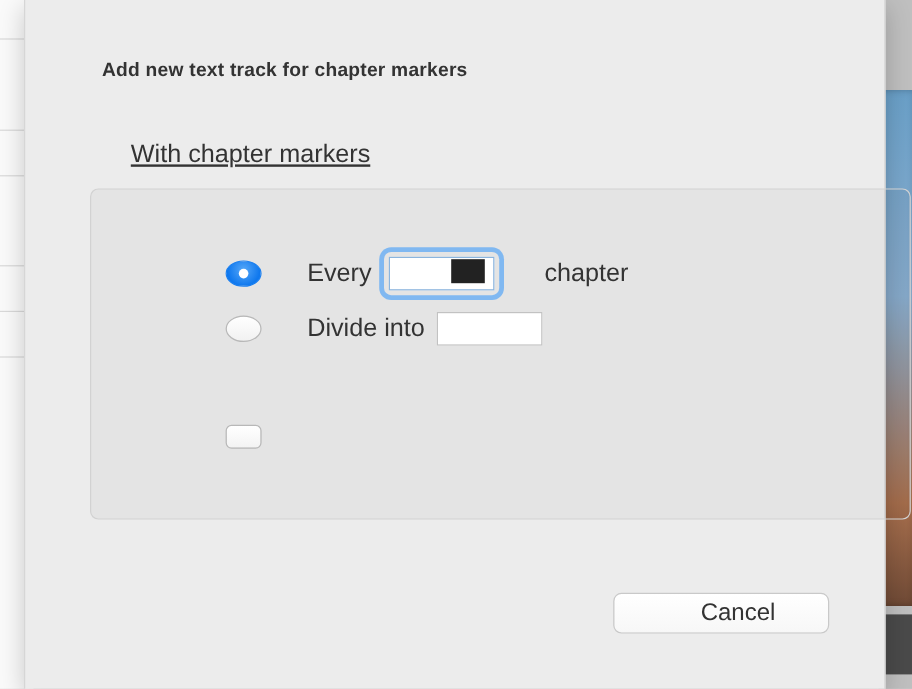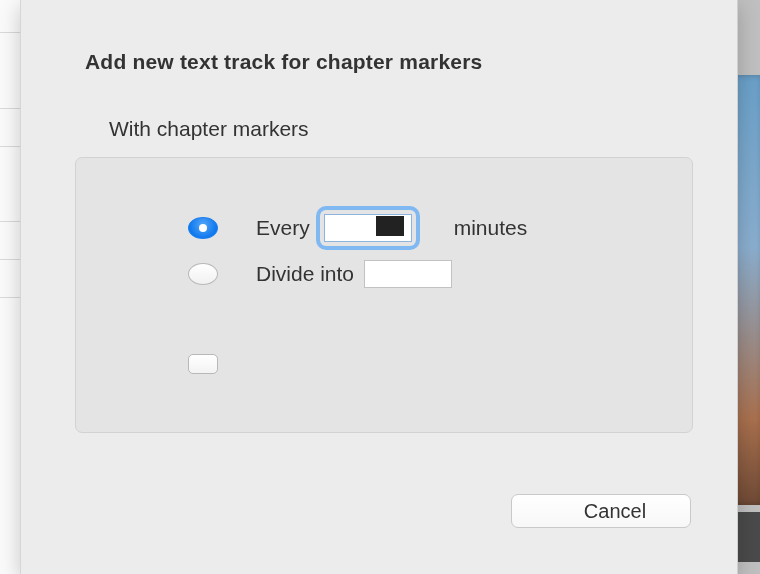--- a/index.html
+++ b/index.html
@@ -61,38 +61,39 @@
     background: #ececec;
     border-left: 1px solid #d6d6d6;
     border-right: 1px solid #cfcfcf;
     box-shadow: 0 6px 20px rgba(0,0,0,0.2);
   }
 
   .sheet h1 {
     position: absolute;
     top: 50px; left: 36px;
     margin: 0;
-    font-size: 21px;
+    font-size: 16px;
     font-weight: 700;
     color: #333;
     letter-spacing: 0.2px;
   }
 
   .section-label {
     position: absolute;
     top: 117px; left: 60px;
     font-size: 21px;
     color: #333;
+    text-decoration: underline;
   }
 
   
   .group {
     position: absolute;
     top: 157px; left: 54px;
-    width: 618px; height: 276px;
+    width: 684px; height: 276px;
     background: rgba(0,0,0,0.03);
     border: 1px solid #d2d2d2;
     border-radius: 7px;
   }
 
   .row {
     position: absolute;
     left: 84px;
     display: flex;
     align-items: center;
@@ -223,21 +224,21 @@
 
   <div class="group">
 
     <div class="row row1">
       <div class="radio selected"></div>
       <span class="lbl">Every</span>
       <div class="focuswrap">
         <input class="txt w1" type="text" value="" style="">
         <div class="caret"></div>
       </div>
-      <span class="lbl">minutes</span>
+      <span class="lbl">chapter</span>
     </div>
 
     <div class="row row2">
       <div class="radio"></div>
       <span class="lbl">Divide into</span>
       <input class="txt w2" type="text" value="" style="">
     </div>
 
     <div class="row row3">
       <div class="checkbox"></div>

